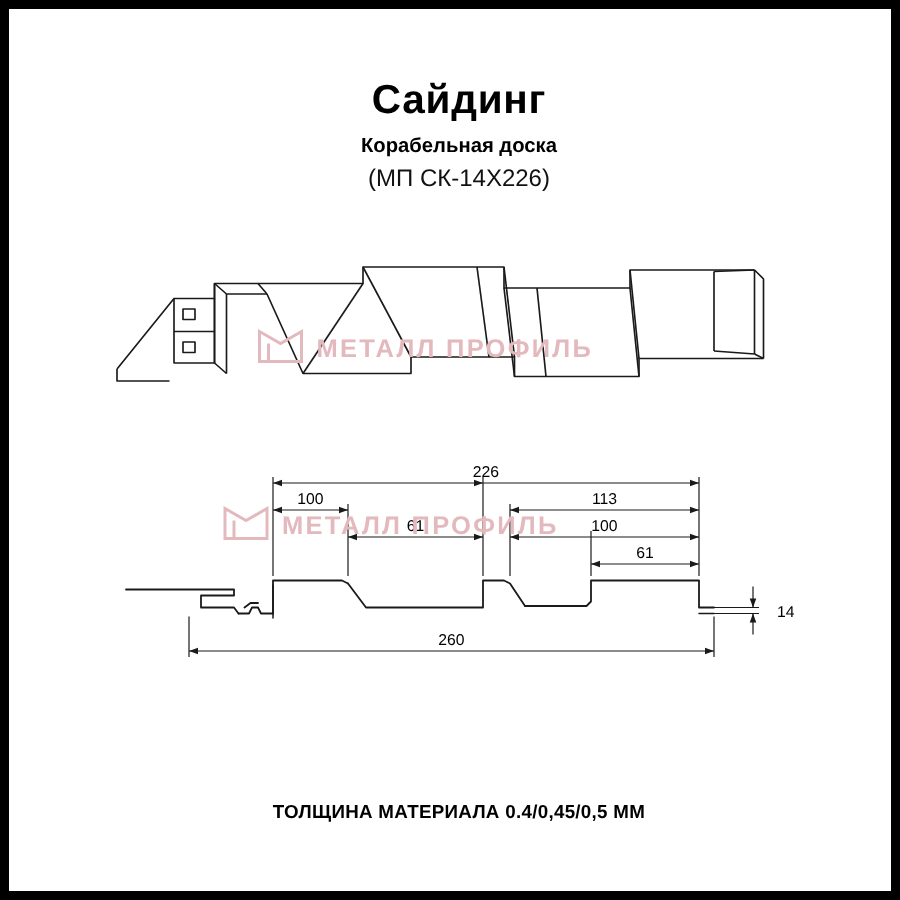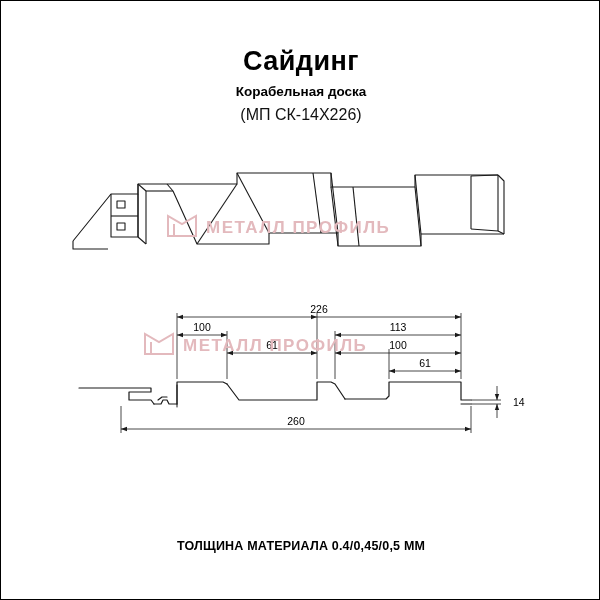--- a/index.html
+++ b/index.html
@@ -12,21 +12,21 @@
     background: #ffffff;
     font-family: "Liberation Sans", sans-serif;
     color: #1a1a1a;
     overflow: hidden;
   }
   .page {
     position: relative;
     width: 600px;
     height: 600px;
     box-sizing: border-box;
-    border: 1px solid #000000;
+    border: 6px solid #000000;
   }
   .header {
     position: absolute;
     top: 44px;
     left: 0;
     width: 600px;
     text-align: center;
   }
   .title {
     font-size: 27px;

